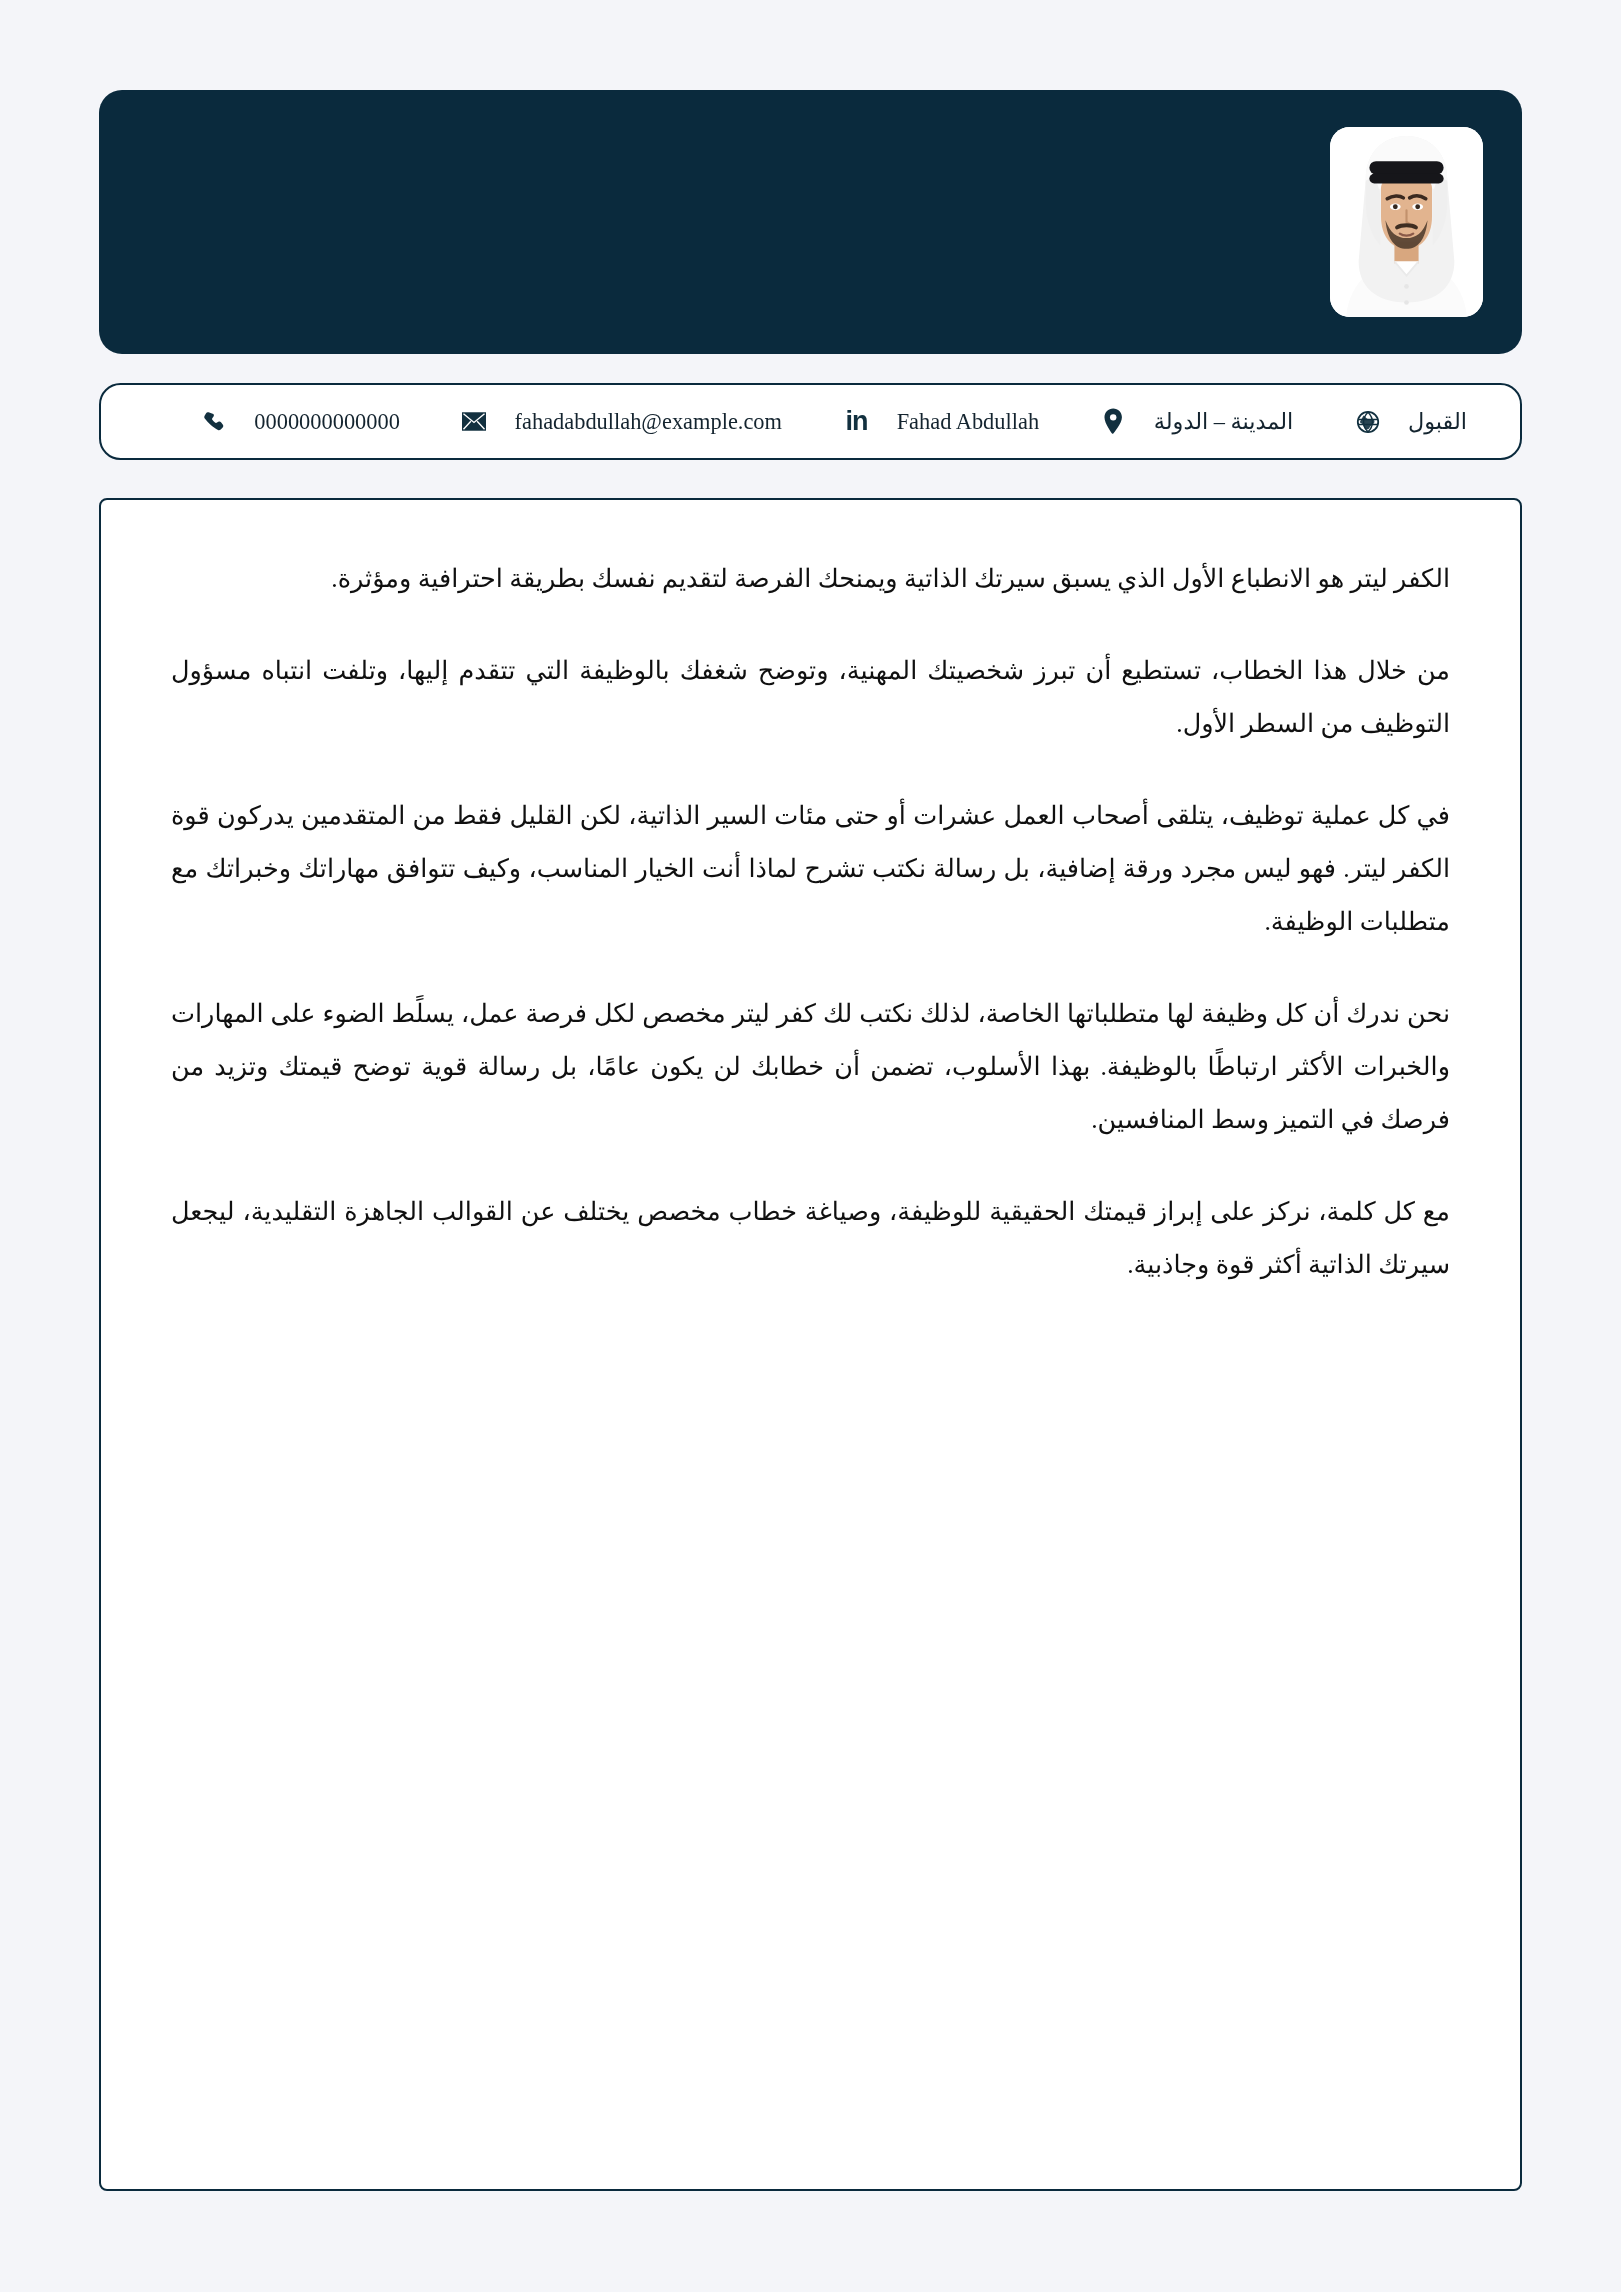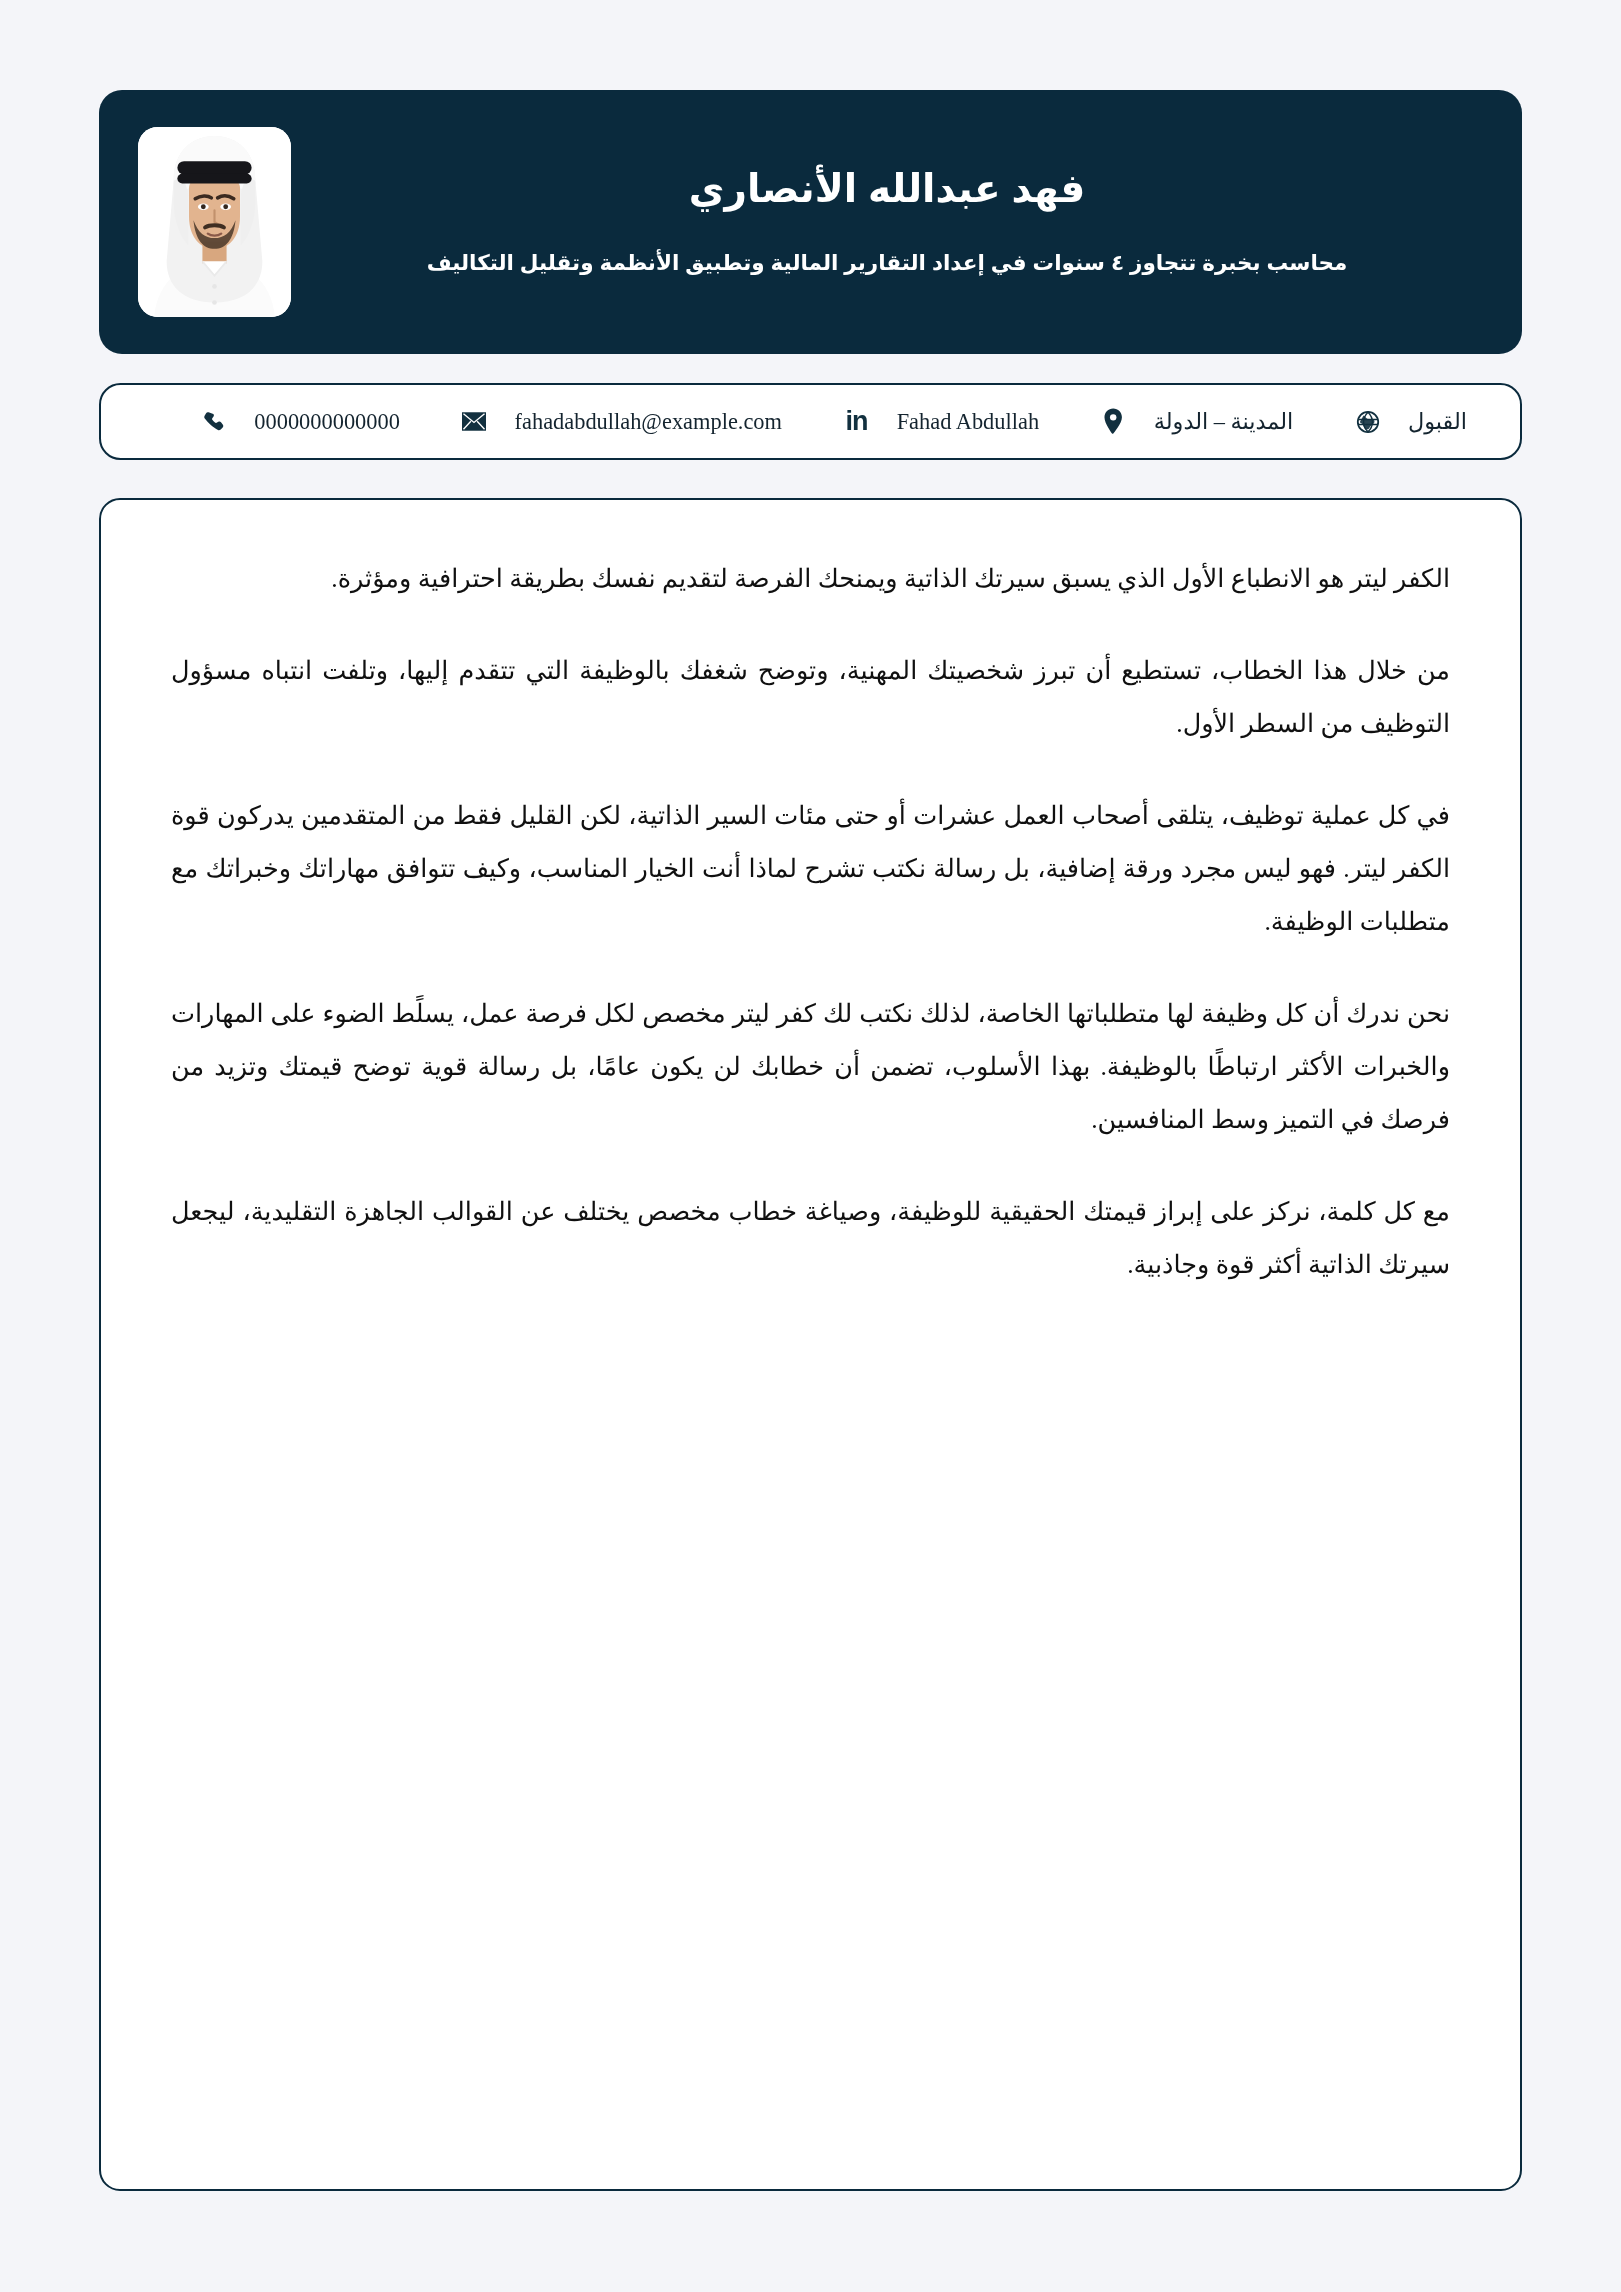--- a/index.html
+++ b/index.html
@@ -125,21 +125,21 @@
     letter-spacing: -0.9px;
   }
 
   
   .body-card {
     box-sizing: border-box;
     margin-top: 38px;
     width: 100%;
     height: 1693px;
     border: 2.7px solid #0a2a3d;
-    border-radius: 21px;
+    border-radius: 8px;
     background: #ffffff;
     padding: 52px 70px 36px 70px;
     overflow: hidden;
   }
 
   .letter p {
     margin: 0 0 39px 0;
     font-family: "Liberation Serif", "DejaVu Serif", serif;
     font-size: 25.5px;
     line-height: 2.08;
@@ -150,24 +150,20 @@
   }
   .letter p:last-child { margin-bottom: 0; }
 </style>
 </head>
 <body>
 
 <div class="page">
 
   <div class="header-card">
 
-    <div class="header-text">
-      <div class="full-name">فهد عبدالله الأنصاري</div>
-      <div class="headline">محاسب بخبرة تتجاوز ٤ سنوات في إعداد التقارير المالية وتطبيق الأنظمة وتقليل التكاليف</div>
-    </div>
 
     <div class="avatar">
       <svg viewBox="0 0 171 212" xmlns="http://www.w3.org/2000/svg" aria-hidden="true">
         <rect x="0" y="0" width="171" height="212" fill="#ffffff"></rect>
 
         <path d="M18 212 C22 170 52 150 85.5 150 C119 150 149 170 153 212 Z" fill="#fbfbfb"></path>
 
         <path d="M40 58 C40 28 60 10 85.5 10 C111 10 131 28 131 58 L139 150 C139 178 120 196 85.5 196 C51 196 32 178 32 150 Z" fill="#f2f2f2"></path>
         <path d="M40 58 C40 28 60 10 85.5 10 C111 10 131 28 131 58 L131 78 C118 68 103 63 85.5 63 C68 63 53 68 40 78 Z" fill="#fafafa"></path>
 

